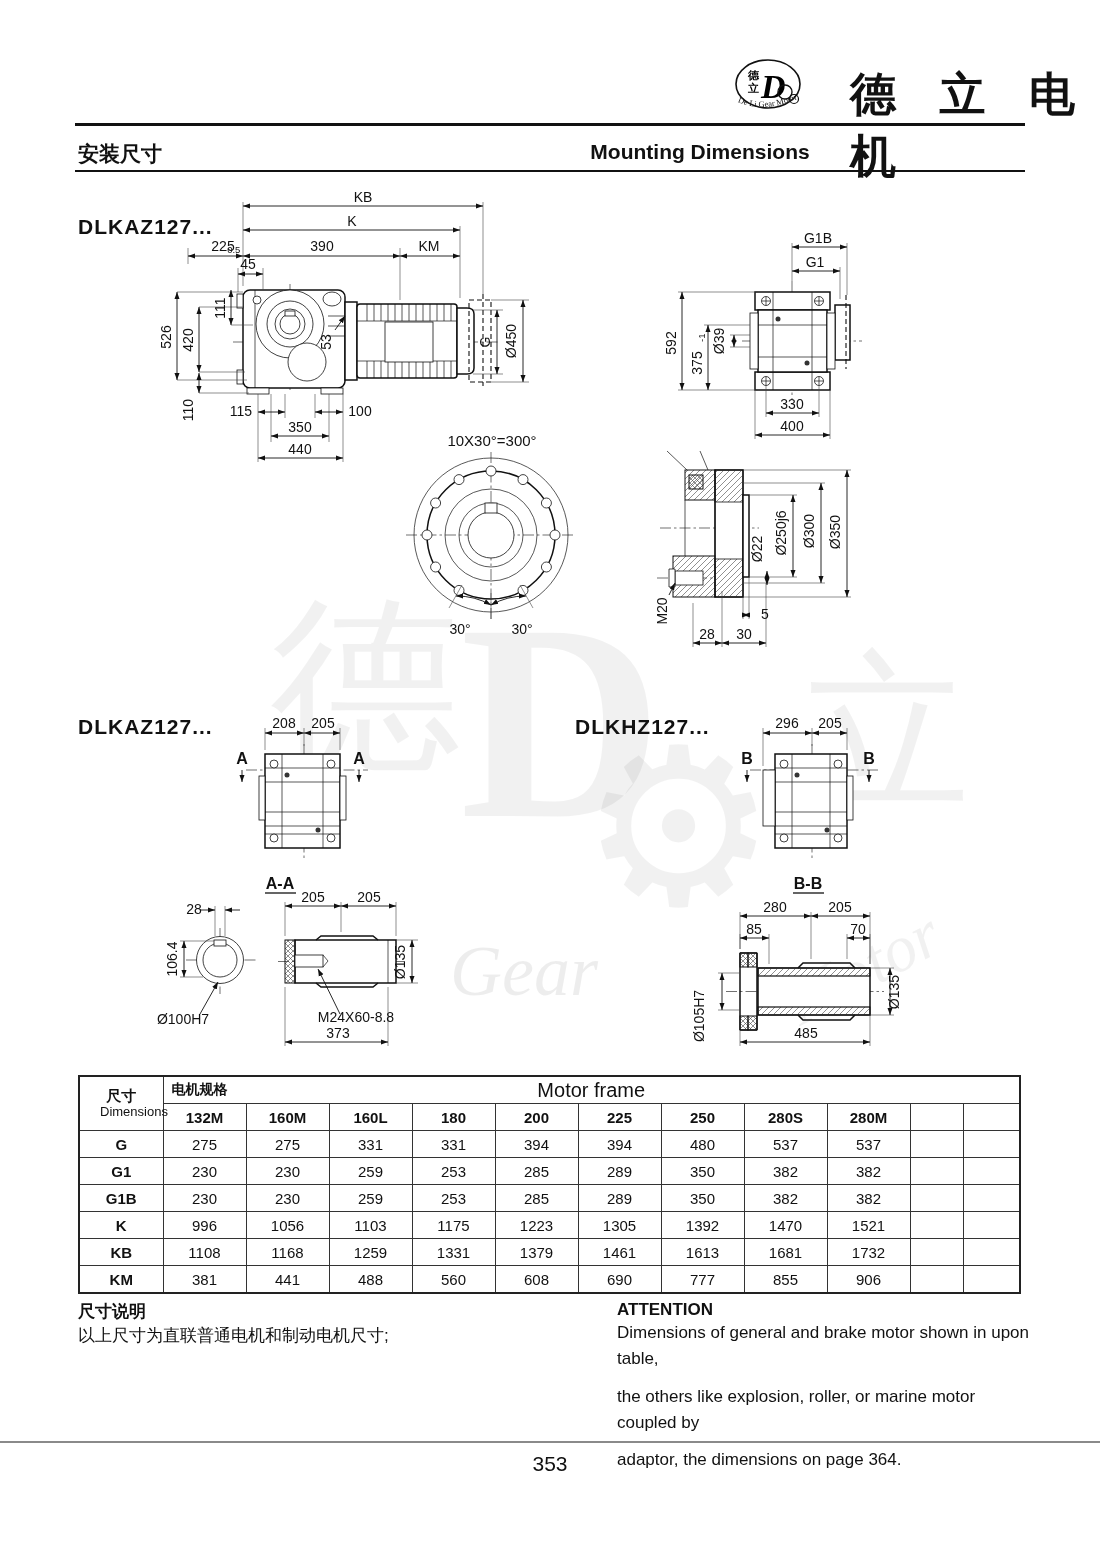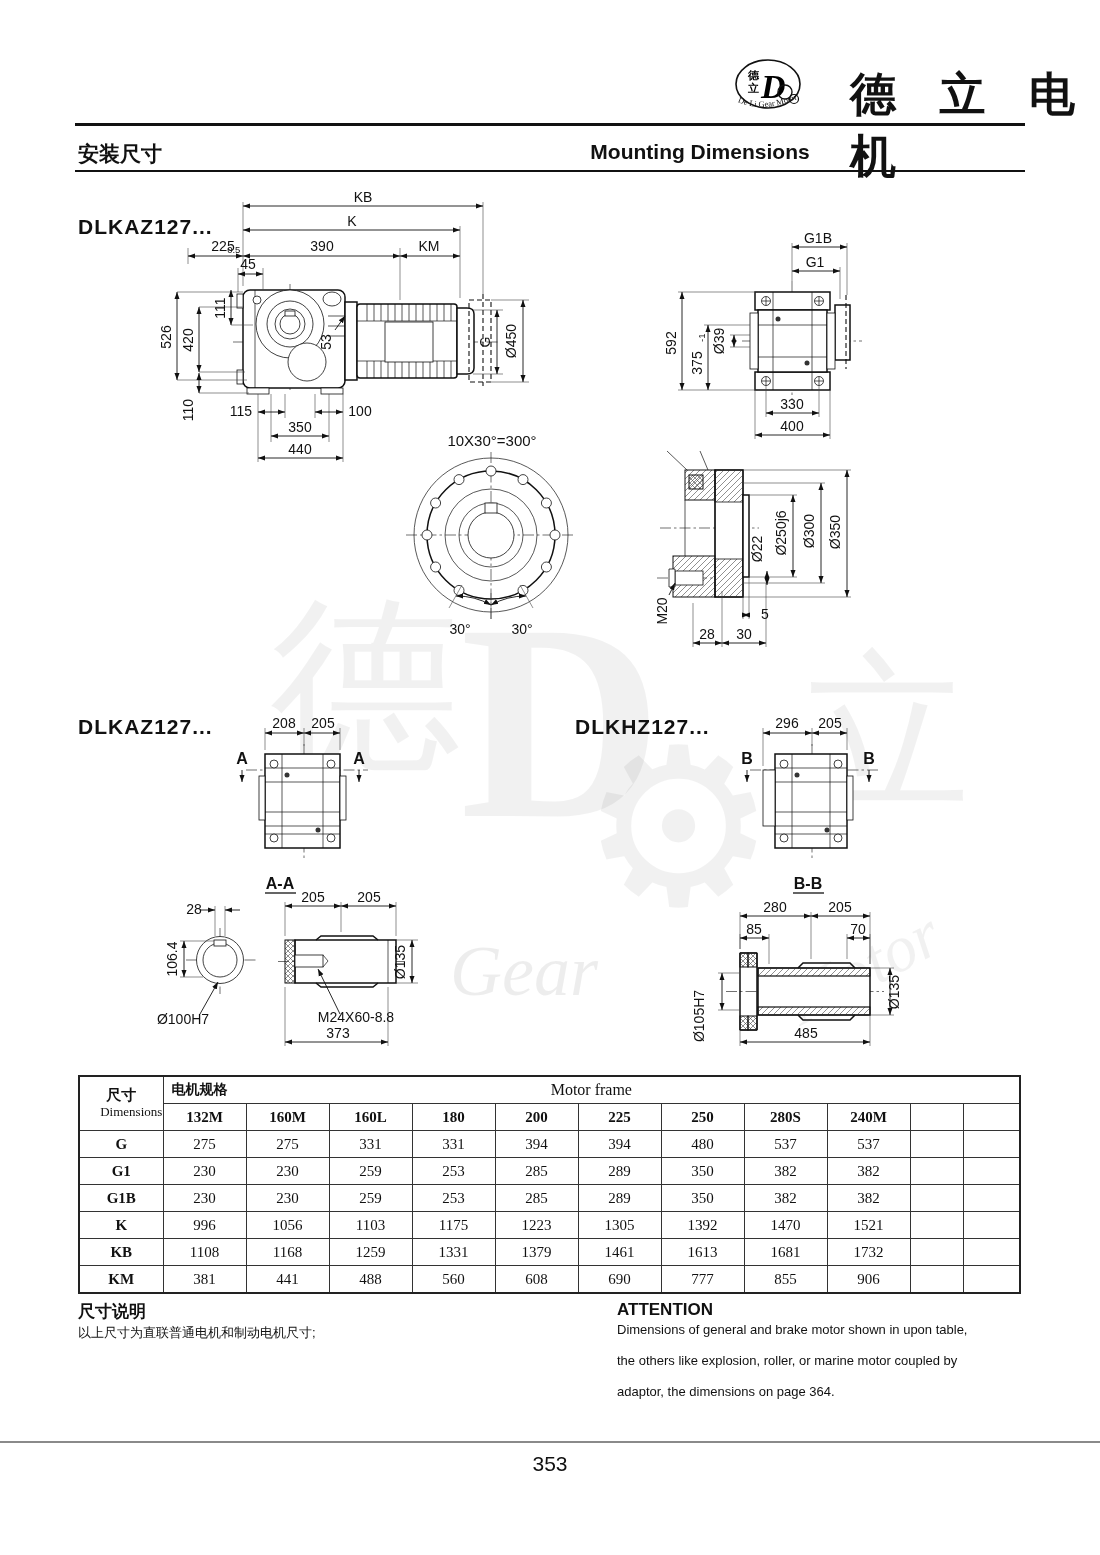--- a/index.html
+++ b/index.html
@@ -19,35 +19,35 @@
   .dot{fill:#333;}
   .cl{fill:none;stroke:#333;stroke-width:0.7;stroke-dasharray:11 3 2.5 3;}
   .dsh{fill:none;stroke:#111;stroke-width:1.1;stroke-dasharray:5 3;}
   .ex{stroke:#444;stroke-width:0.6;fill:none;}
   .dm{stroke:#111;stroke-width:0.9;fill:none;marker-start:url(#arr);marker-end:url(#arr);}
   .dml{stroke:#111;stroke-width:0.9;fill:none;marker-end:url(#arr);}
   text.d{font:14px "Liberation Sans",sans-serif;fill:#111;text-anchor:middle;}
   text.dsub{font:9.5px "Liberation Sans",sans-serif;fill:#111;}
   text.sec{font:bold 16px "Liberation Sans",sans-serif;fill:#111;text-anchor:middle;}
   
-  table.dim{border-collapse:collapse;table-layout:fixed;width:900px;font-family:Liberation Serif, serif;}
+  table.dim{border-collapse:collapse;table-layout:fixed;width:900px;}
   table.dim th,table.dim td{border:1px solid #333;height:26px;text-align:center;font-size:15px;padding:0;font-weight:normal;}
   table.dim{border:2px solid #222;}
   th.dimcol div{line-height:1.15;}
   th.dimcol .zh{font-size:15px;font-weight:bold;}
   th.dimcol .en{font-size:13px;padding-left:20px;}
   th.mf{position:relative;}
   th.mf .mfzh{position:absolute;left:8px;top:4px;font-size:14px;font-weight:bold;}
-  th.mf .mfen{font-size:16px;}
+  th.mf .mfen{font-size:20px;}
   #frame-row th{font-weight:bold;}
   td,th{color:#111;}
   table.dim tbody th{font-weight:bold;}
   
   .note-title{font-weight:bold;font-size:17px;}
-  .note-line{font-size:13px;margin-bottom:11px;line-height:1.55;}
+  .note-line{font-size:17px;margin-bottom:11px;line-height:1.55;}
   
   .wm{position:absolute;color:rgba(0,0,0,0.055);pointer-events:none;user-select:none;}
   .pageno{font-size:21px;}
 </style>
 </head>
 <body>
 
 <svg class="abs" width="0" height="0" aria-hidden="true">
   <defs>
     <marker id="arr" viewBox="0 0 10 10" refX="10" refY="5" markerWidth="8" markerHeight="8" orient="auto-start-reverse">
@@ -423,21 +423,21 @@
       </tr>
       <tr id="frame-row">
           <th>132M</th>
           <th>160M</th>
           <th>160L</th>
           <th>180</th>
           <th>200</th>
           <th>225</th>
           <th>250</th>
           <th>280S</th>
-          <th>240M</th>
+          <th>280M</th>
           <th></th>
           <th></th>
         </tr>
     </thead>
     <tbody id="table-body">
         <tr>
           <th>G</th>
           <td>275</td>
           <td>275</td>
           <td>331</td>

